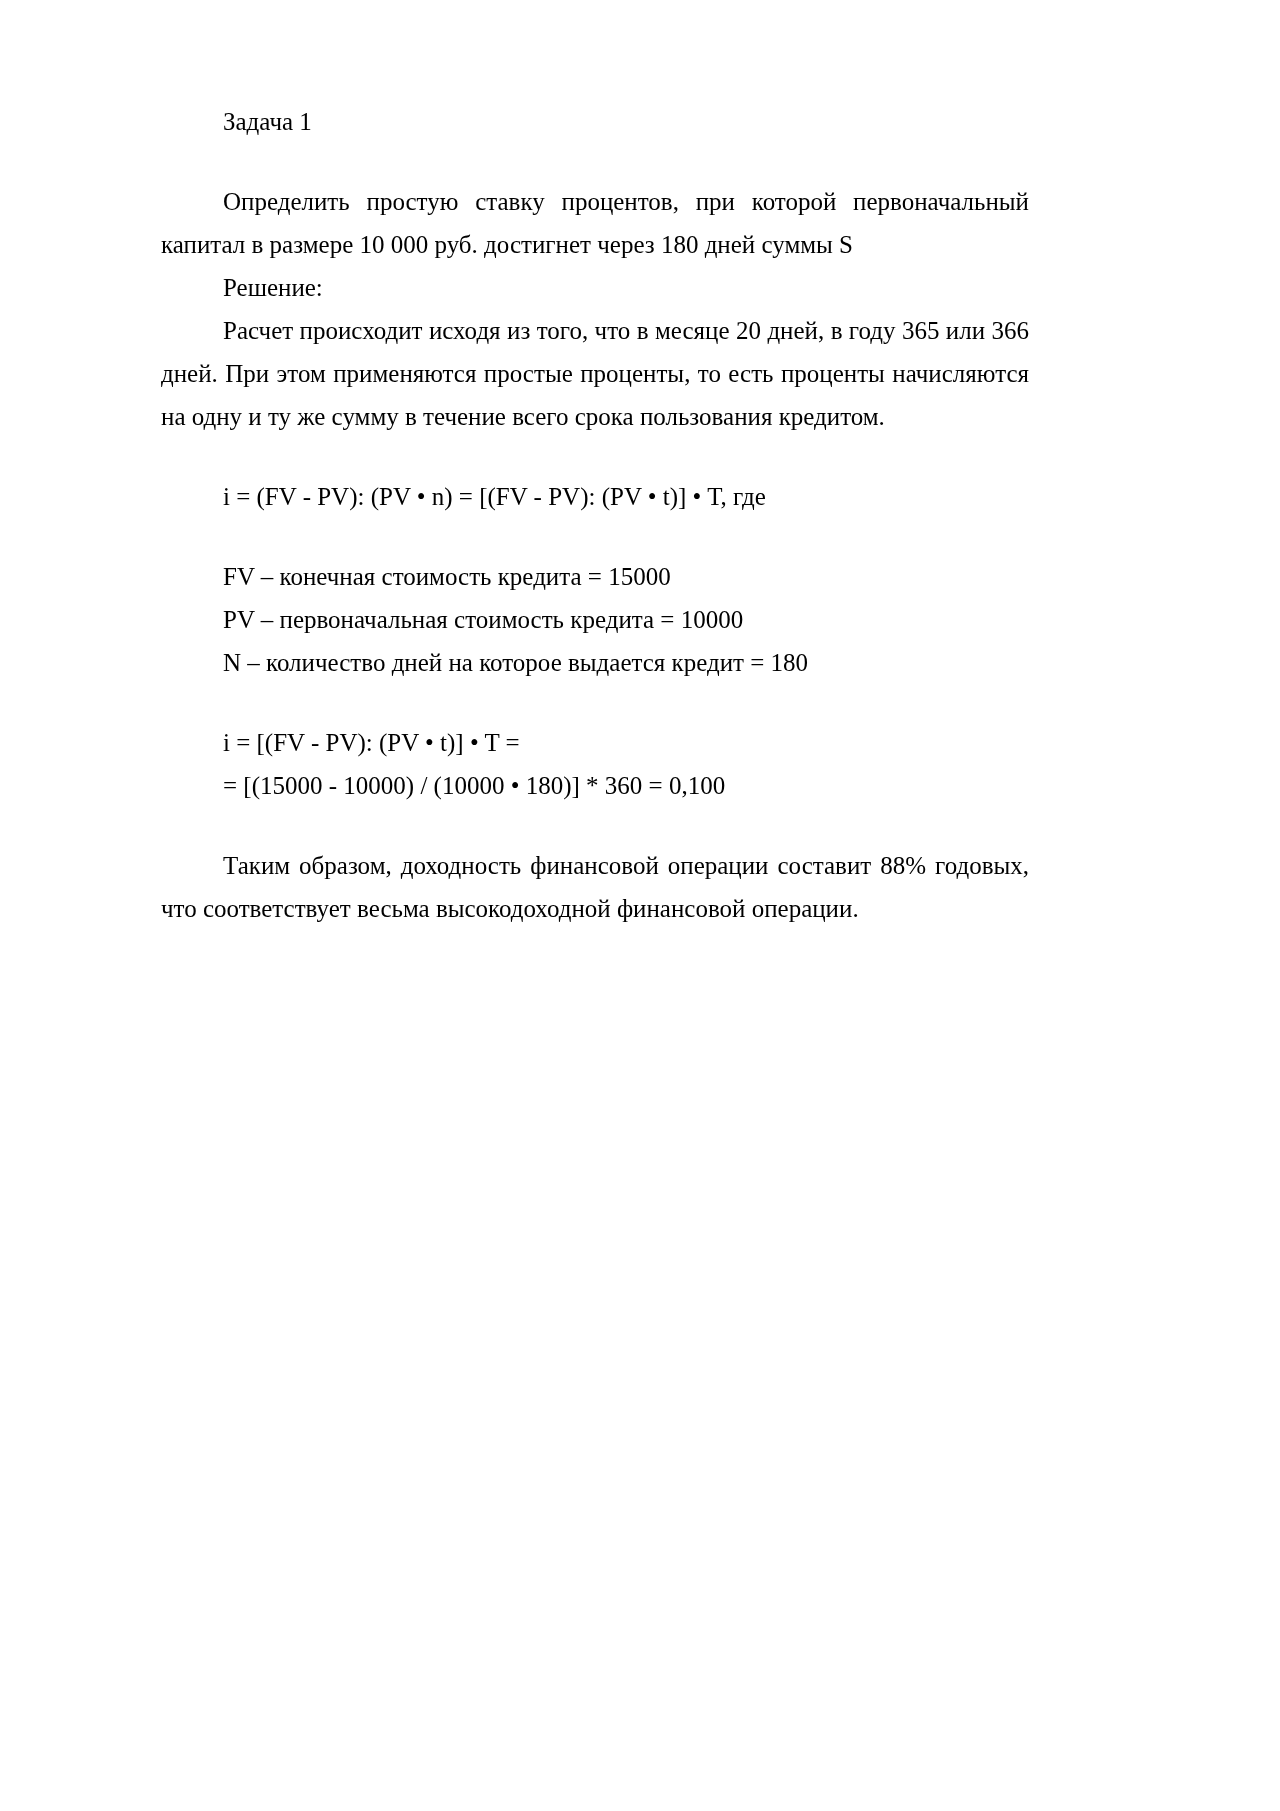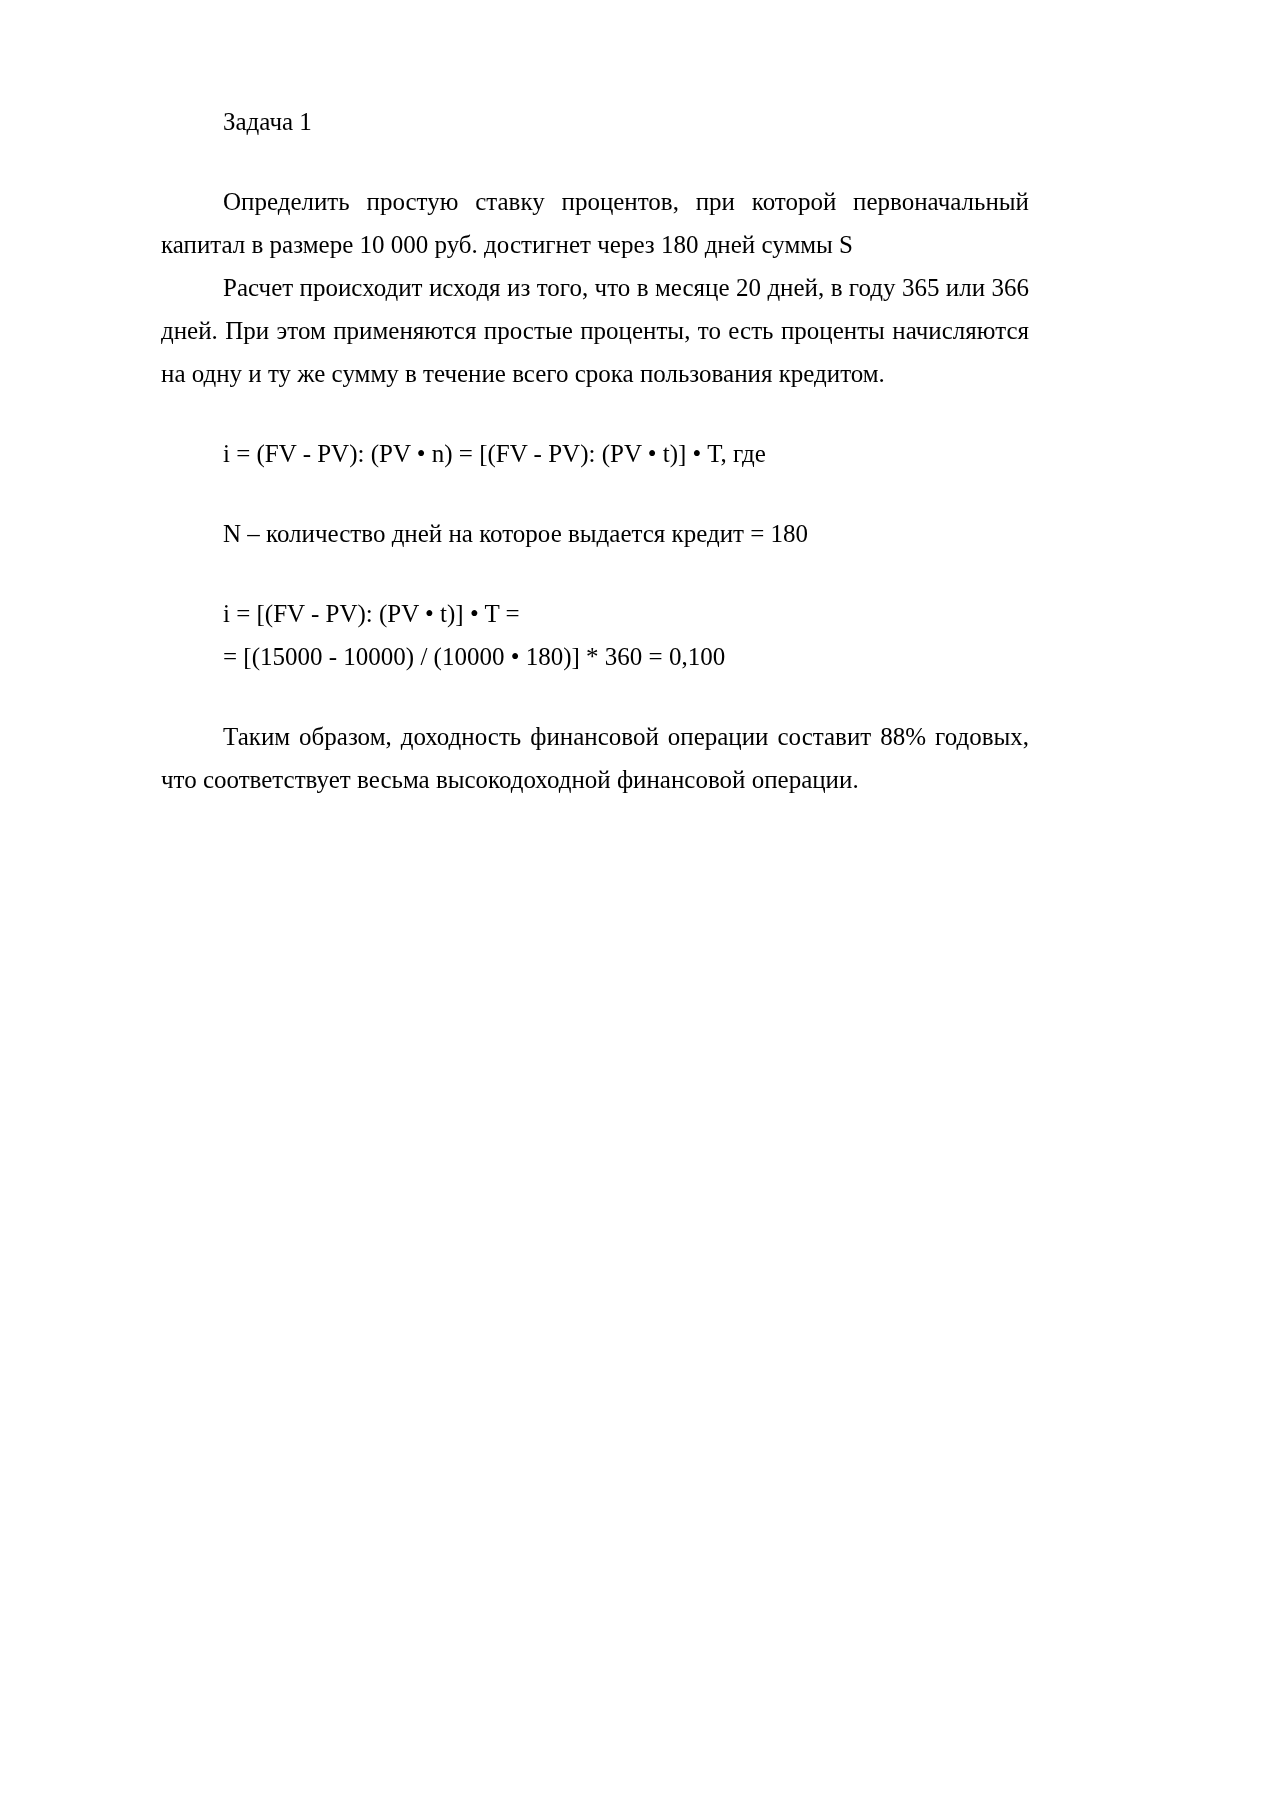--- a/index.html
+++ b/index.html
@@ -39,30 +39,33 @@
 <body>
 
 <div class="page">
 
   <p class="line">Задача 1</p>
 
   <div class="spacer"></div>
 
   <p class="para">Определить простую ставку процентов, при которой первоначальный капитал в размере 10 000 руб. достигнет через 180 дней суммы S</p>
 
+  <p class="line">Решение:</p>
 
   <p class="para">Расчет происходит исходя из того, что в месяце 20 дней, в году 365 или 366 дней. При этом применяются простые проценты, то есть проценты начисляются на одну и ту же сумму в течение всего срока пользования кредитом.</p>
 
 
   <div class="spacer"></div>
 
   <p class="line">i = (FV - PV): (PV • n) = [(FV - PV): (PV • t)] • T, где</p>
 
   <div class="spacer"></div>
 
+  <p class="line">FV – конечная стоимость кредита = 15000</p>
+  <p class="line">PV – первоначальная стоимость кредита = 10000</p>
   <p class="line">N – количество дней на которое выдается кредит = 180</p>
 
 
   <div class="spacer"></div>
 
   <p class="line">i = [(FV - PV): (PV • t)] • T =</p>
   <p class="line">= [(15000 - 10000) / (10000 • 180)] * 360 = 0,100</p>
 
   <div class="spacer"></div>
 

